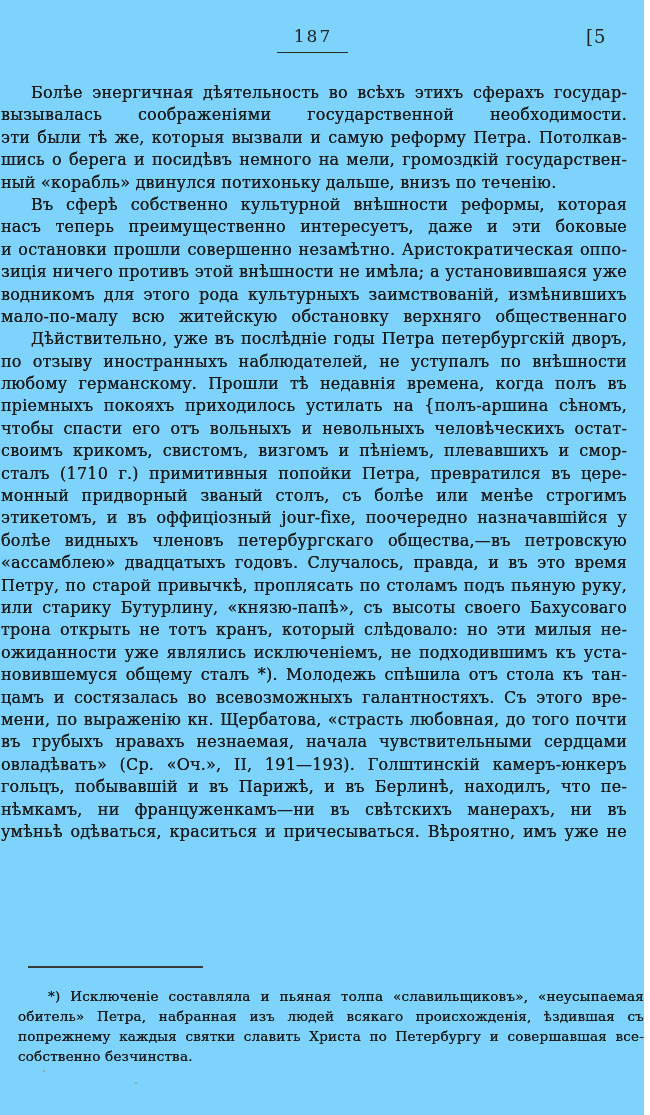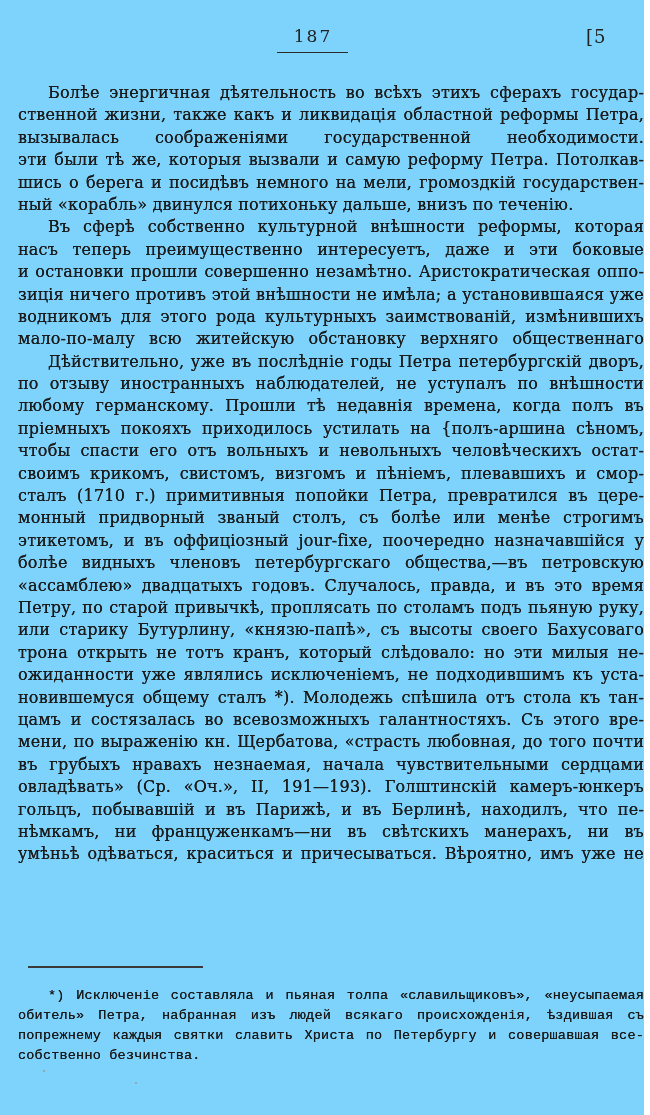--- a/index.html
+++ b/index.html
@@ -38,21 +38,21 @@
     top: 26px;
     left: 586px;
     font-size: 18px;
     letter-spacing: 1px;
     color: #222;
   }
   
   .textblock {
     position: absolute;
     top: 82px;
-    left: 18px;
+    left: 1px;
     width: 626px;
     font-size: 16px;
     line-height: 22.4px;
     letter-spacing: 0.2px;
     text-shadow: 0 0 0.3px #1b1b1b;
   }
   .line {
     height: 22.4px;
     overflow: hidden;
     text-align: justify;
@@ -71,21 +71,20 @@
   }
   .footnote {
     position: absolute;
     top: 986px;
     left: 18px;
     width: 626px;
     font-size: 13.5px;
     line-height: 20px;
     letter-spacing: 0.2px;
     text-shadow: 0 0 0.3px #1b1b1b;
-    font-family: Liberation Mono, monospace;
   }
   .fline {
     height: 20px;
     overflow: hidden;
     text-align: justify;
     text-align-last: justify;
   }
   .fline.indent { padding-left: 30px; }
   .fline.short { text-align-last: left; }
   
@@ -102,21 +101,20 @@
 
 <div class="page">
 
   <div class="pagenum">187</div>
   <div class="pagenum-rule"></div>
   <div class="signature-mark">[5</div>
 
   <div class="textblock">
 
     <div class="line indent">Болѣе энергичная дѣятельность во всѣхъ этихъ сферахъ государ-</div>
-    <div class="line">ственной жизни, также какъ и ликвидація областной реформы Петра,</div>
     <div class="line">вызывалась соображеніями государственной необходимости. Соображенія</div>
     <div class="line">эти были тѣ же, которыя вызвали и самую реформу Петра. Потолкав-</div>
     <div class="line">шись о берега и посидѣвъ немного на мели, громоздкій государствен-</div>
     <div class="line short">ный «корабль» двинулся потихоньку дальше, внизъ по теченію.</div>
 
     <div class="line indent">
       <span>Въ сферѣ собственно культурной </span><span class="italic">внѣшности</span><span> реформы, которая</span>
     </div>
     <div class="line">насъ теперь преимущественно интересуетъ, даже и эти боковые толчки</div>
     <div class="line">и остановки прошли совершенно незамѣтно. Аристократическая оппо-</div>

